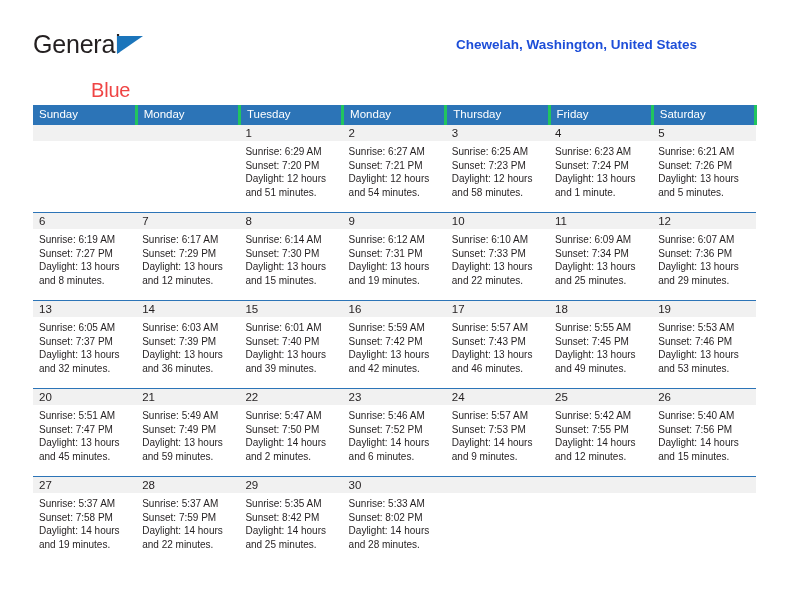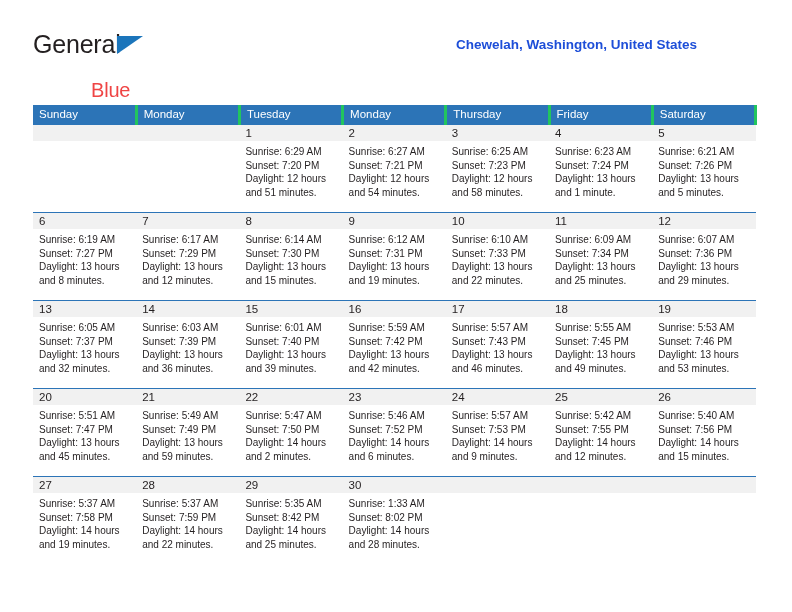--- a/index.html
+++ b/index.html
@@ -457,21 +457,21 @@
             <div class="info">
               <div>Sunrise: 5:35 AM</div>
               <div>Sunset: 8:42 PM</div>
               <div>Daylight: 14 hours</div>
               <div>and 25 minutes.</div>
             </div>
           </td>
           <td class="daycell">
             <div class="daynum-band">30</div>
             <div class="info">
-              <div>Sunrise: 1:33 AM</div>
+              <div>Sunrise: 5:33 AM</div>
               <div>Sunset: 8:02 PM</div>
               <div>Daylight: 14 hours</div>
               <div>and 28 minutes.</div>
             </div>
           </td>
           <td class="daycell empty">
             <div class="daynum-band"></div>
           </td>
           <td class="daycell empty">
             <div class="daynum-band"></div>

